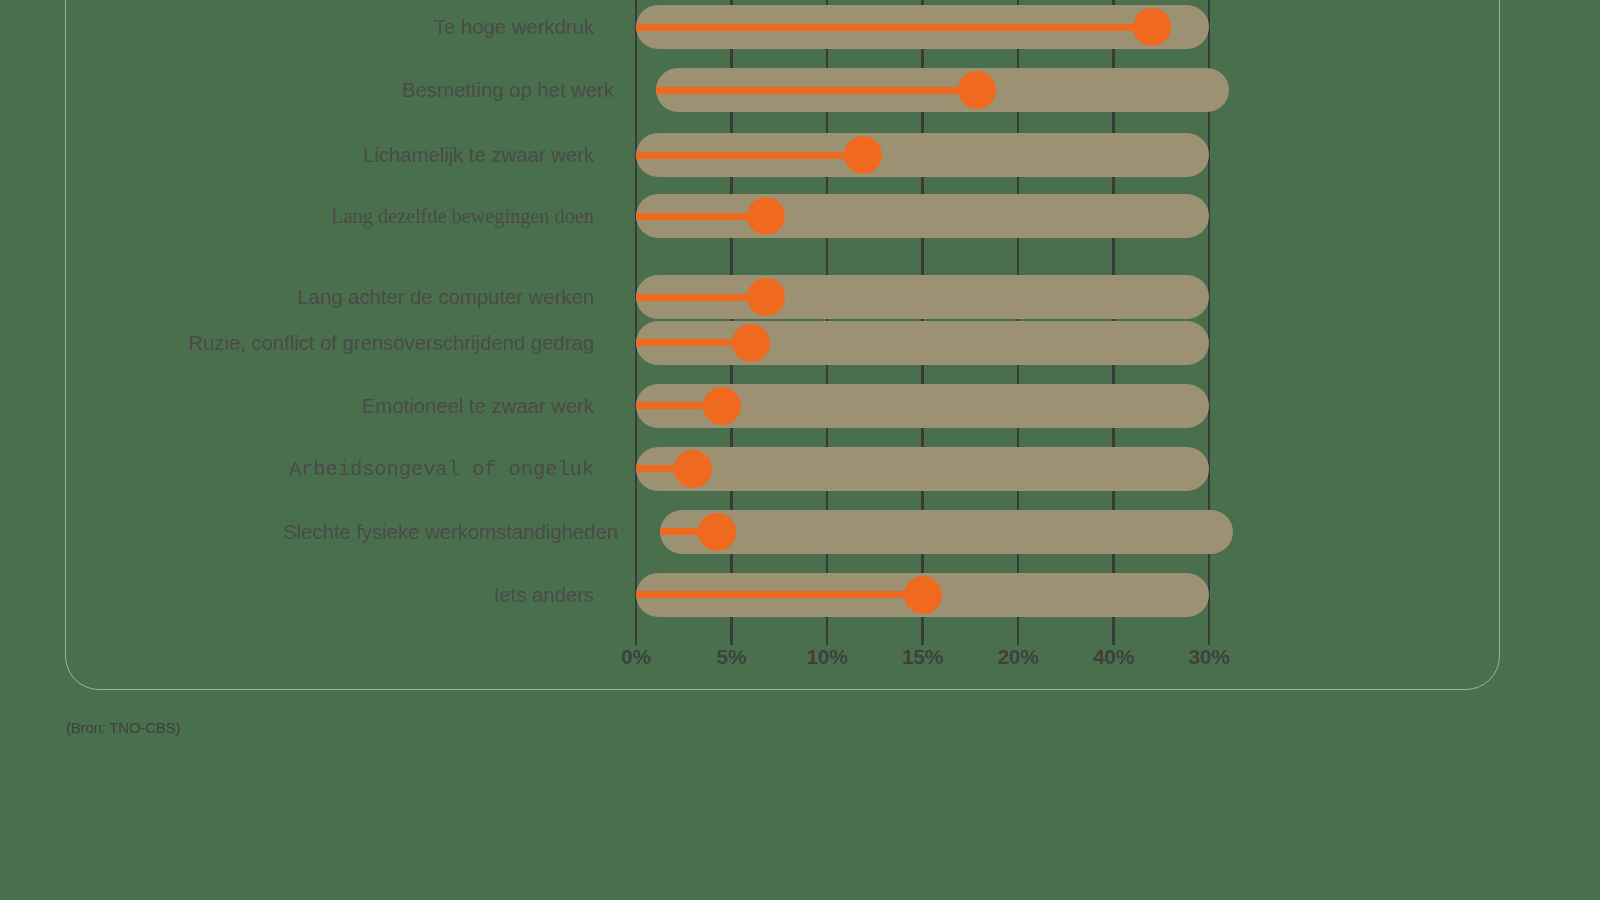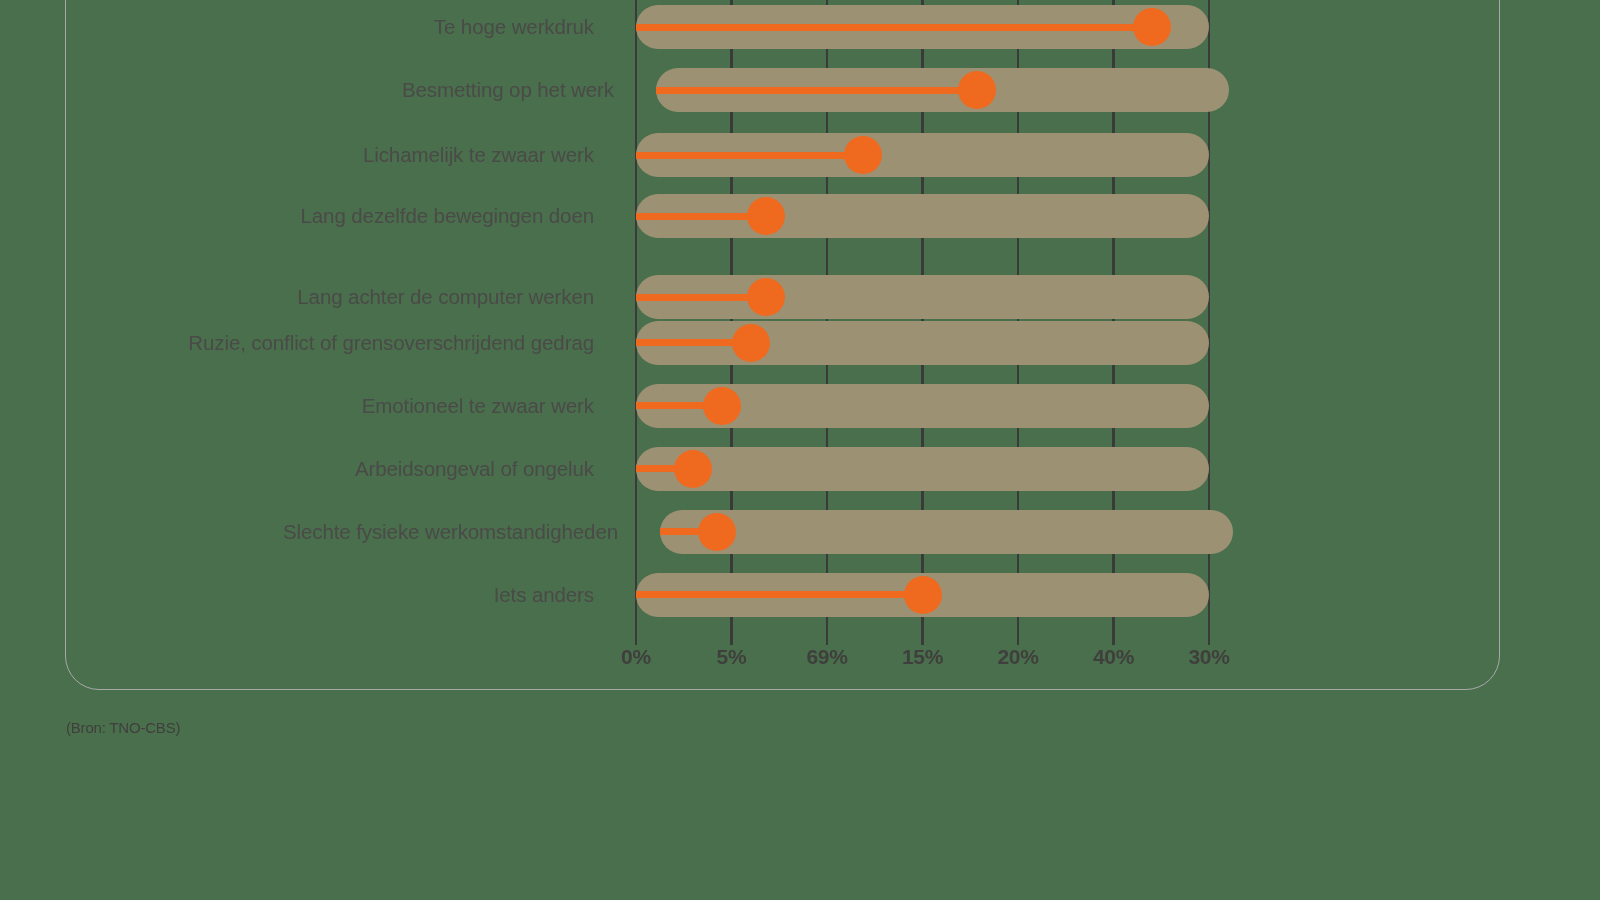--- a/index.html
+++ b/index.html
@@ -149,21 +149,21 @@
       <div class="track"></div>
       <div class="stem" style="width: 320.88px;"></div>
       <div class="dot" title="Besmetting op het werk 17%" style="left: 956.88px;"></div>
     </div>
     <div class="row" style="top: 133px;">
       <div class="row-label">Lichamelijk te zwaar werk</div>
       <div class="track"></div>
       <div class="stem" style="width: 227.29px;"></div>
       <div class="dot" title="Lichamelijk te zwaar werk 12%" style="left: 863.29px;"></div>
     </div>
-    <div class="row" style="top: 194.3px;">
+    <div class="row" style="top: 194.3px; font-family: Liberation Serif, serif;">
       <div class="row-label">Lang dezelfde bewegingen doen</div>
       <div class="track"></div>
       <div class="stem" style="width: 129.88px;"></div>
       <div class="dot" title="Lang dezelfde bewegingen doen 7%" style="left: 765.88px;"></div>
     </div>
     <div class="row" style="top: 275px;">
       <div class="row-label">Lang achter de computer werken</div>
       <div class="track"></div>
       <div class="stem" style="width: 129.88px;"></div>
       <div class="dot" title="Lang achter de computer werken 7%" style="left: 765.88px;"></div>
@@ -173,21 +173,21 @@
       <div class="track"></div>
       <div class="stem" style="width: 114.6px;"></div>
       <div class="dot" title="Ruzie, conflict of grensoverschrijdend gedrag 6%" style="left: 750.6px;"></div>
     </div>
     <div class="row" style="top: 383.6px;">
       <div class="row-label">Emotioneel te zwaar werk</div>
       <div class="track"></div>
       <div class="stem" style="width: 85.95px;"></div>
       <div class="dot" title="Emotioneel te zwaar werk 4.5%" style="left: 721.95px;"></div>
     </div>
-    <div class="row" style="top: 446.7px;">
+    <div class="row" style="top: 446.7px; font-family: Liberation Mono, monospace;">
       <div class="row-label">Arbeidsongeval of ongeluk</div>
       <div class="track"></div>
       <div class="stem" style="width: 57.3px;"></div>
       <div class="dot" title="Arbeidsongeval of ongeluk 3%" style="left: 693.3px;"></div>
     </div>
     <div class="row" style="top: 509.8px; margin-left: 24px;">
       <div class="row-label">Slechte fysieke werkomstandigheden</div>
       <div class="track"></div>
       <div class="stem" style="width: 57.3px;"></div>
       <div class="dot" title="Slechte fysieke werkomstandigheden 3%" style="left: 693.3px;"></div>
@@ -196,21 +196,21 @@
       <div class="row-label">Iets anders</div>
       <div class="track"></div>
       <div class="stem" style="width: 286.5px;"></div>
       <div class="dot" title="Iets anders 15%" style="left: 922.5px;"></div>
     </div>
     <div class="tick" style="left: 634.75px;"></div>
     <div class="tick-label" style="left: 636px;">0%</div>
     <div class="tick" style="left: 730.25px;"></div>
     <div class="tick-label" style="left: 731.5px;">5%</div>
     <div class="tick" style="left: 825.75px;"></div>
-    <div class="tick-label" style="left: 827px;">69%</div>
+    <div class="tick-label" style="left: 827px;">10%</div>
     <div class="tick" style="left: 921.25px;"></div>
     <div class="tick-label" style="left: 922.5px;">15%</div>
     <div class="tick" style="left: 1016.75px;"></div>
     <div class="tick-label" style="left: 1018px;">20%</div>
     <div class="tick" style="left: 1112.25px;"></div>
     <div class="tick-label" style="left: 1113.5px;">40%</div>
     <div class="tick" style="left: 1207.75px;"></div>
     <div class="tick-label" style="left: 1209px;">30%</div>
   </div>
 

